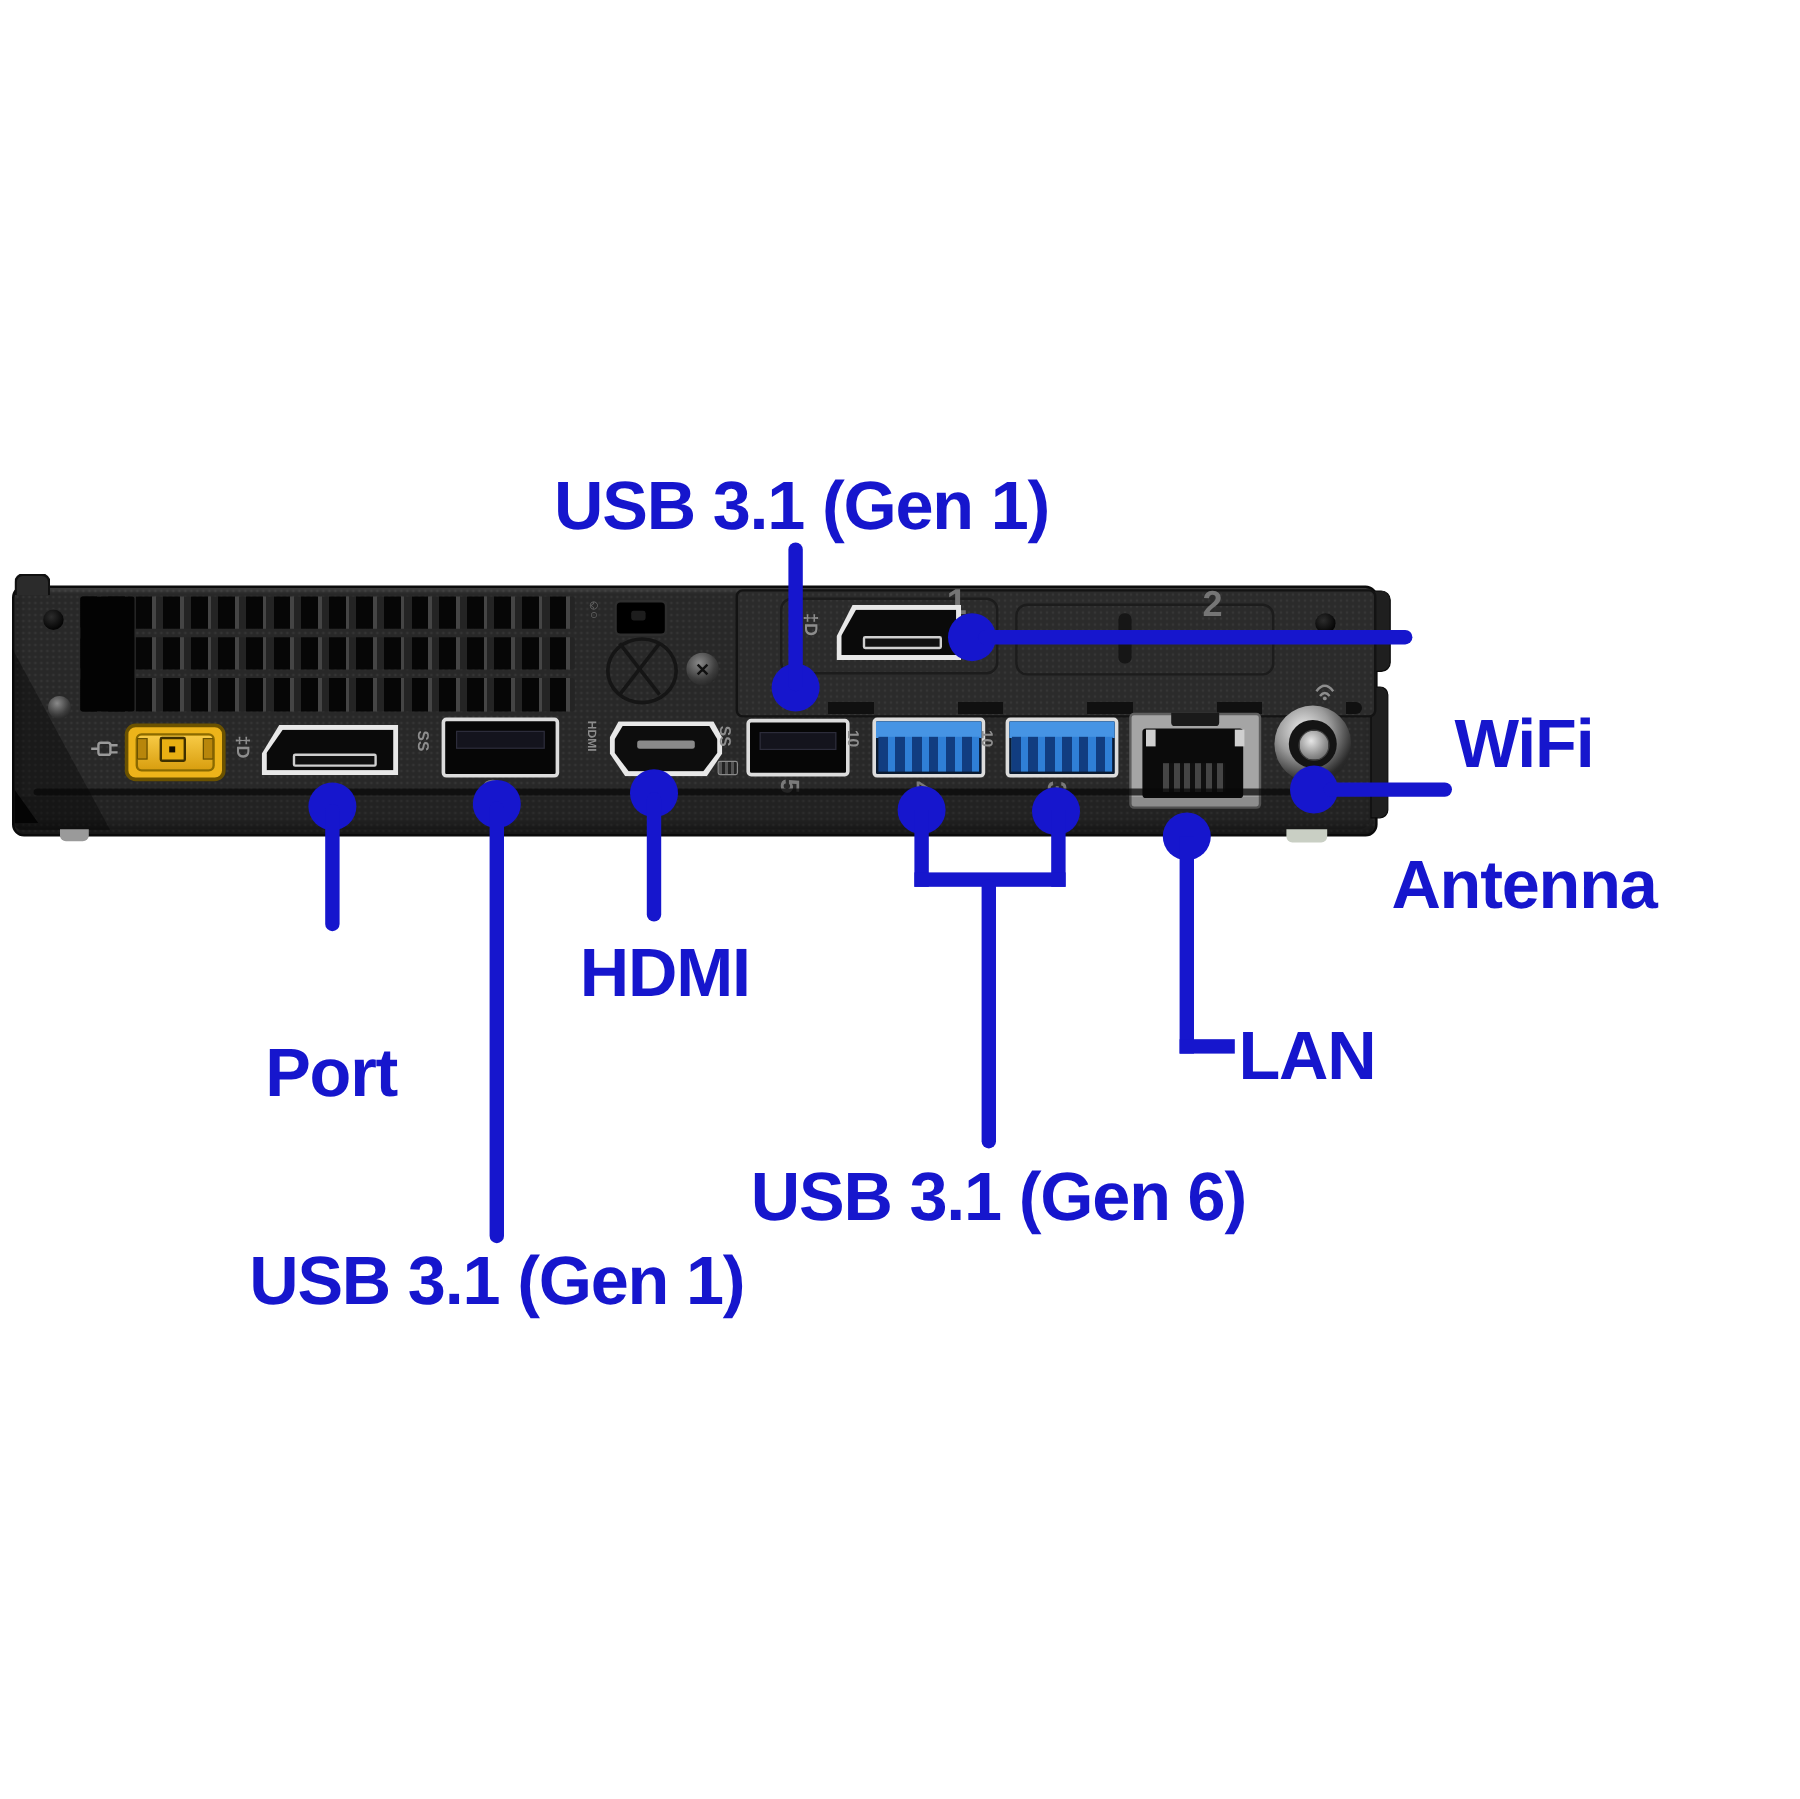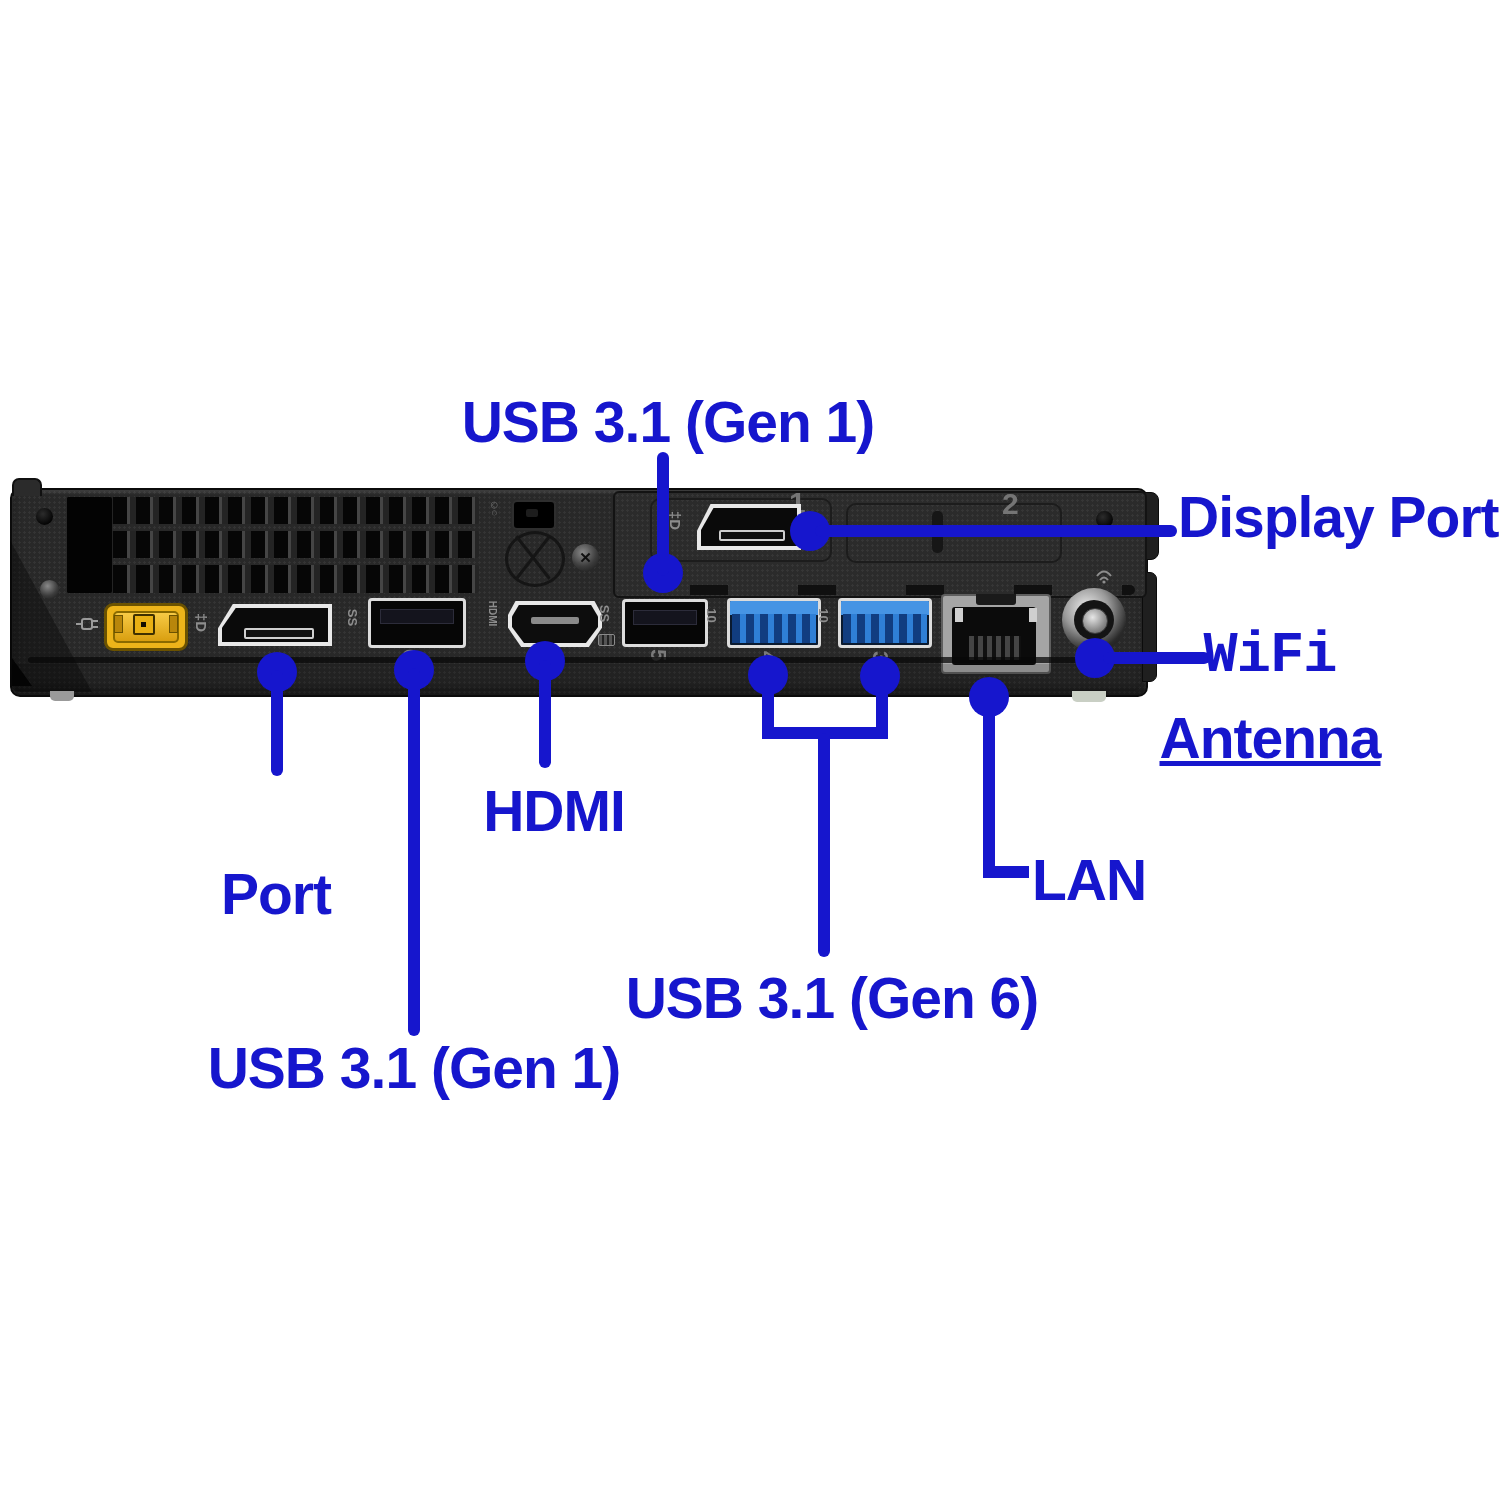--- a/index.html
+++ b/index.html
@@ -257,21 +257,20 @@
   <div class="ln" style="left:408px;top:668px;width:12px;height:368px;"></div>
   <div class="ln" style="left:539px;top:660px;width:12px;height:108px;"></div>
   <div class="ln" style="left:762px;top:675px;width:12px;height:64px;border-radius:0;"></div>
   <div class="ln" style="left:876px;top:675px;width:12px;height:64px;border-radius:0;"></div>
   <div class="ln" style="left:762px;top:727px;width:126px;height:12px;border-radius:0;"></div>
   <div class="ln" style="left:818px;top:733px;width:12px;height:224px;"></div>
   <div class="ln" style="left:983px;top:697px;width:12px;height:181px;border-radius:0;"></div>
   <div class="ln" style="left:983px;top:866px;width:46px;height:12px;border-radius:0;"></div>
 
   <div class="lbl ctr" style="left:668px;top:394px;">USB 3.1 (Gen 1)</div>
-  <div class="lbl" style="left:1178px;top:489px;">Display Port</div>
-  <div class="lbl ctr" style="left:1270px;top:628px;font-family:Liberation Mono, monospace;">WiFi</div>
-  <div class="lbl ctr" style="left:1270px;top:710px;text-decoration:underline;">Antenna</div>
+  <div class="lbl ctr" style="left:1270px;top:592px;">WiFi</div>
+  <div class="lbl ctr" style="left:1270px;top:710px;">Antenna</div>
   <div class="lbl ctr" style="left:276px;top:866px;text-align:center;">Port</div>
   <div class="lbl ctr" style="left:554px;top:783px;">HDMI</div>
   <div class="lbl" style="left:1032px;top:852px;">LAN</div>
   <div class="lbl ctr" style="left:832px;top:970px;">USB 3.1 (Gen 6)</div>
   <div class="lbl ctr" style="left:414px;top:1040px;">USB 3.1 (Gen 1)</div>
 </div>
 
 </body></html>

